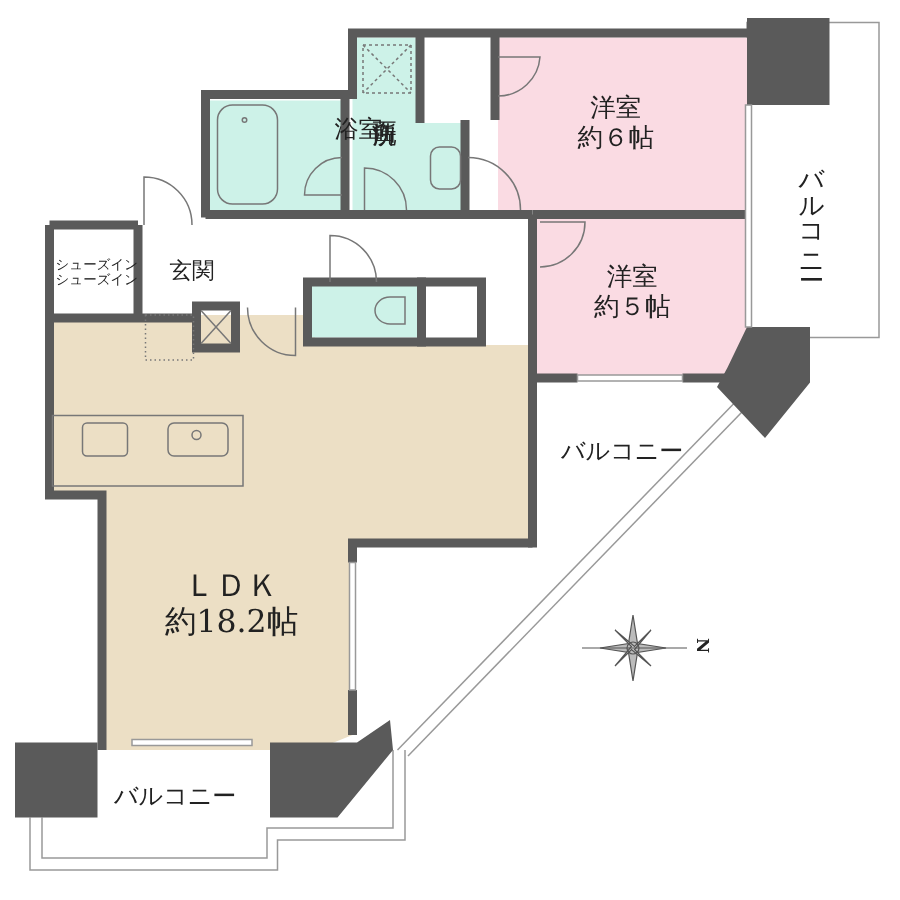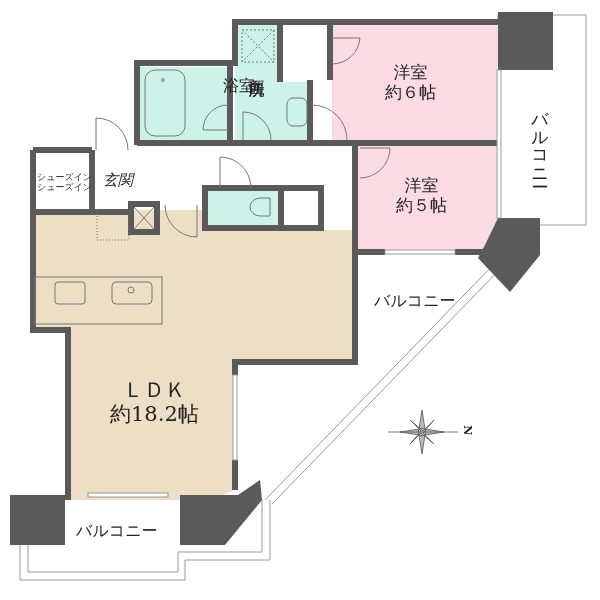--- a/index.html
+++ b/index.html
@@ -131,21 +131,21 @@
 <div class="lbl" style="left:396px;top:176px;font-size:17px;">
   <div>洋室</div>
   <div>約５帖</div>
 </div>
 <div class="lbl" style="left:110px;top:378px;font-size:21px;">
   <div>ＬＤＫ</div>
   <div>約18.2帖</div>
 </div>
 <div class="lbl" style="left:187px;top:77px;font-size:16px;margin-left:36px;">浴室</div>
 <div class="lbl vert" style="left:247px;top:68px;font-size:16px;">洗面所</div>
-<div class="lbl" style="left:103px;top:172px;font-size:15px;font-style:italic;">玄関</div>
+<div class="lbl" style="left:113px;top:172px;font-size:15px;">玄関</div>
 <div class="lbl" style="left:37px;top:172px;font-size:9px;text-align:right;">
   <div>シューズイン</div>
   <div>シューズイン</div>
 </div>
 <div class="lbl vert" style="left:530px;top:100px;font-size:17px;">バルコニー</div>
 <div class="lbl" style="left:374px;top:292px;font-size:16px;">バルコニー</div>
 <div class="lbl" style="left:76px;top:522px;font-size:16px;">バルコニー</div>
 <div class="lbl" style="left:462px;top:424px;font-size:11px;font-weight:bold;transform:rotate(90deg);">N</div>
 
 </body></html>

